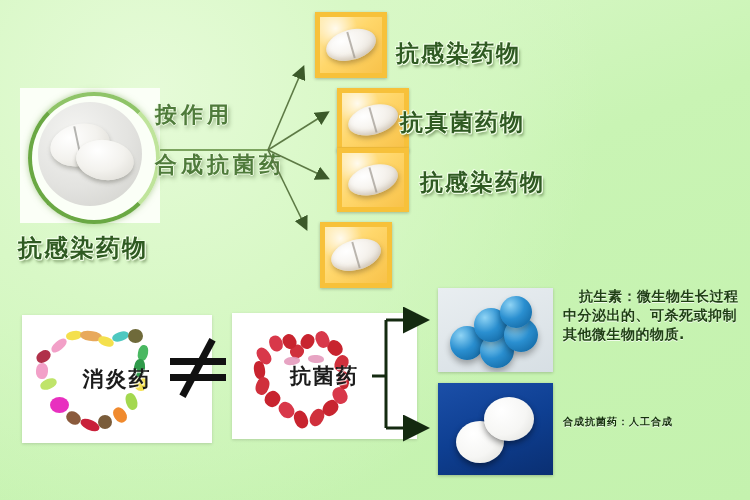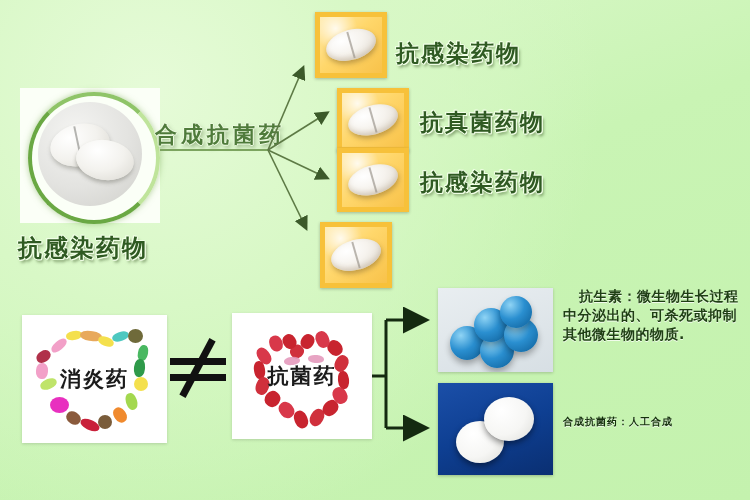--- a/index.html
+++ b/index.html
@@ -92,21 +92,21 @@
     box-shadow:0 3px 4px rgba(120,120,110,.45);
   }
   .roundimg .tabA{left:30px;top:36px;width:60px;height:42px;transform:rotate(-12deg);}
   .roundimg .tabB{left:56px;top:52px;width:58px;height:40px;transform:rotate(8deg);}
   .roundimg .cut{
     position:absolute;left:57px;top:38px;width:2px;height:36px;
     background:rgba(150,150,145,.7);transform:rotate(-12deg);
   }
 
   
-  .photo{position:absolute;background:#ffffff;box-shadow:0 1px 3px rgba(0,0,0,.15);}
+  .photo{position:absolute;background:#ffffff;box-shadow:0 1px 3px rgba(0,0,0,.15);padding-left:45px;}
   .photo .cap{
     position:absolute;left:0;right:0;top:50%;transform:translateY(-50%);
     text-align:center;font-size:21px;font-weight:bold;color:#1b1b1b;
     letter-spacing:2px;z-index:6;
     text-shadow:1px 1px 1px rgba(255,255,255,.9);
   }
   .heartdot{position:absolute;border-radius:45%;}
 
   
   .bluepanel{
@@ -163,20 +163,21 @@
     <div class="disc"></div>
     <div class="tabA"></div>
     <div class="cut"></div>
     <div class="tabB"></div>
     <div class="ring"></div>
   </div>
 
   <div class="cnlabel lg" style="left:18px;top:232px;font-family:Liberation Serif, serif;">抗感染药物</div>
 
   <div class="captionbox">
+    <div class="ln">按作用</div>
     <div class="ln ln2">合成抗菌药</div>
   </div>
 
   <div class="thumb pillthumb" style="left:315px;top:12px;width:62px;height:56px;">
     <div class="glow"></div>
     <div class="tab"></div>
     <div class="score"></div>
   </div>
 
   <div class="thumb pillthumb" style="left:337px;top:88px;width:62px;height:54px;">
@@ -192,21 +193,21 @@
   </div>
 
   <div class="thumb pillthumb" style="left:320px;top:222px;width:62px;height:56px;">
     <div class="glow"></div>
     <div class="tab"></div>
     <div class="score"></div>
   </div>
 
   <div class="cnlabel md" style="left:396px;top:38px;">抗感染药物</div>
 
-  <div class="cnlabel md" style="left:420px;top:107px;">抗真菌药物</div>
+  <div class="cnlabel md" style="left:400px;top:107px;">抗真菌药物</div>
 
   <div class="cnlabel md" style="left:420px;top:167px;">抗感染药物</div>
 
 
   <div class="photo" style="left:22px;top:315px;width:145px;height:128px;">
     <div class="heartdot" style="left:28px;top:26px;width:18px;height:9px;background:#f2a0c8;transform:rotate(-40deg);"></div>
     <div class="heartdot" style="left:44px;top:16px;width:16px;height:9px;background:#f4e04d;transform:rotate(-10deg);"></div>
     <div class="heartdot" style="left:58px;top:16px;width:22px;height:10px;background:#e8a95c;transform:rotate(8deg);"></div>
     <div class="heartdot" style="left:76px;top:22px;width:16px;height:9px;background:#f4e04d;transform:rotate(20deg);"></div>
     <div class="heartdot" style="left:90px;top:17px;width:17px;height:9px;background:#4ec8c0;transform:rotate(-18deg);"></div>

